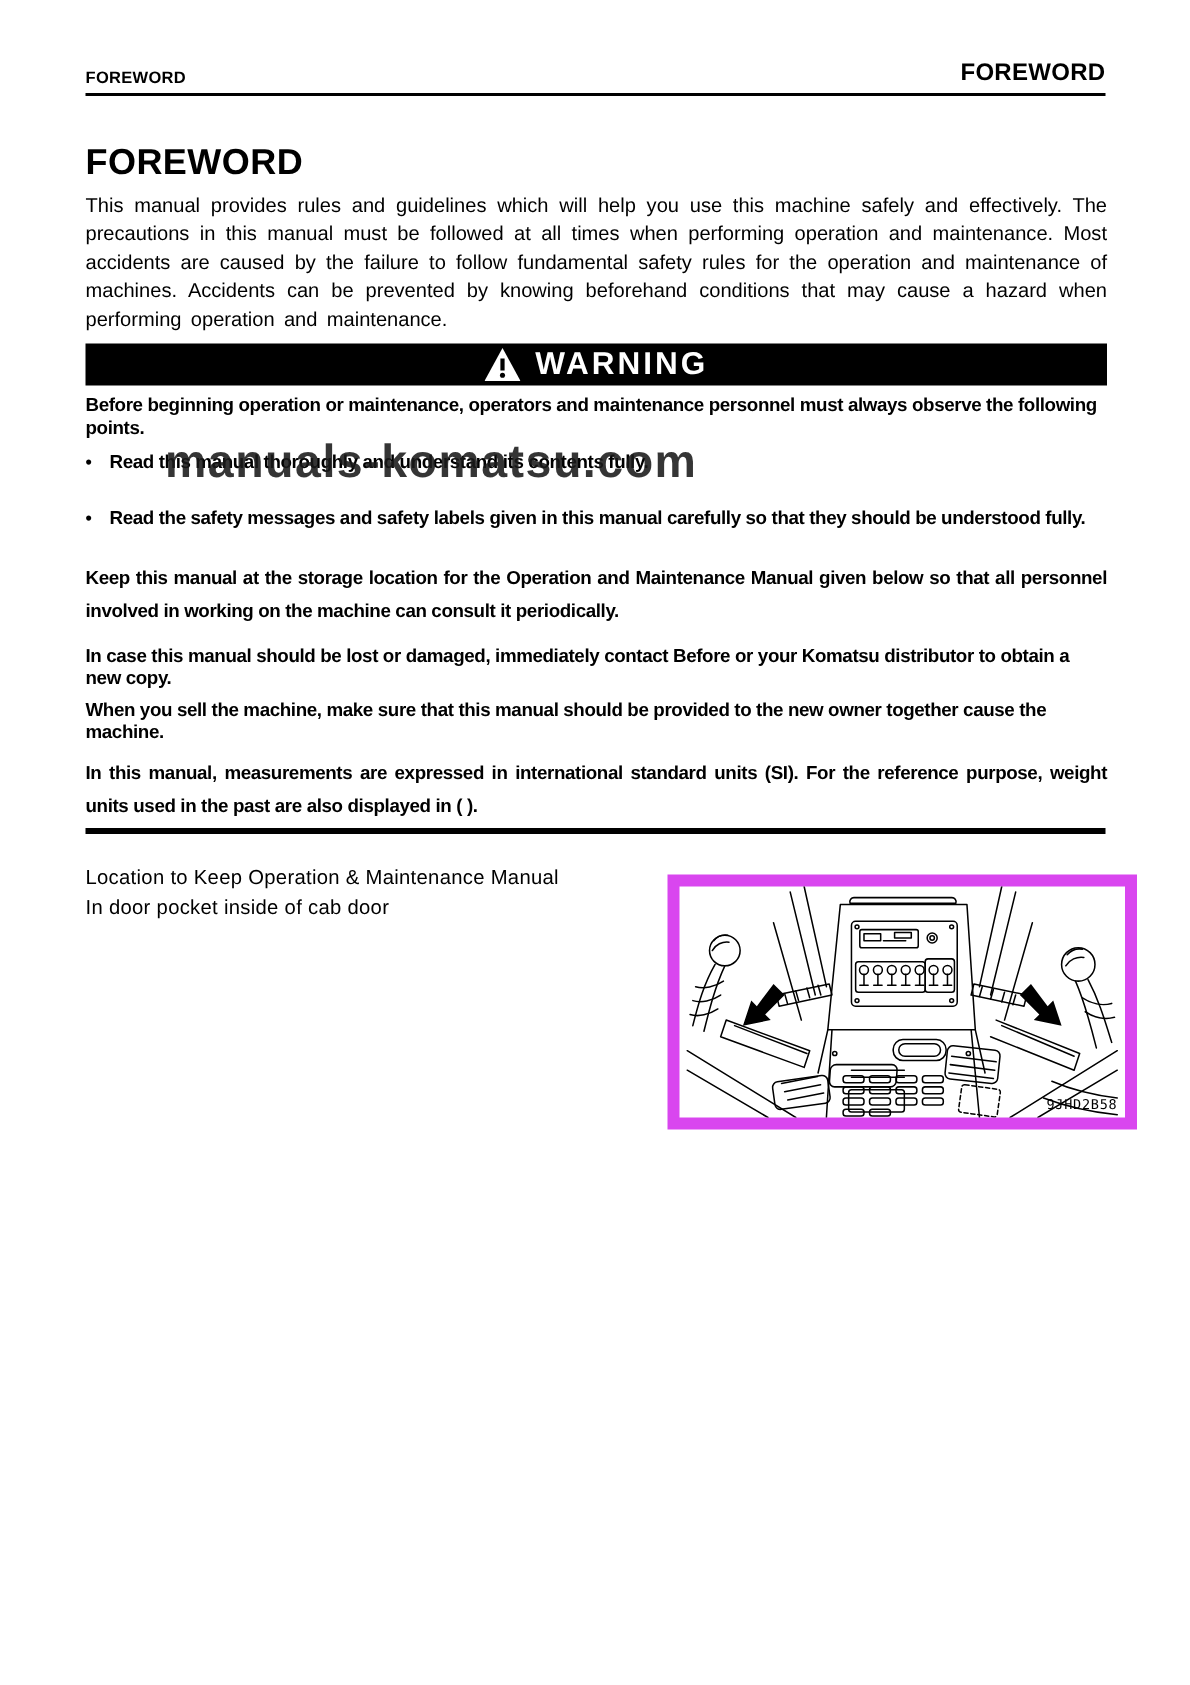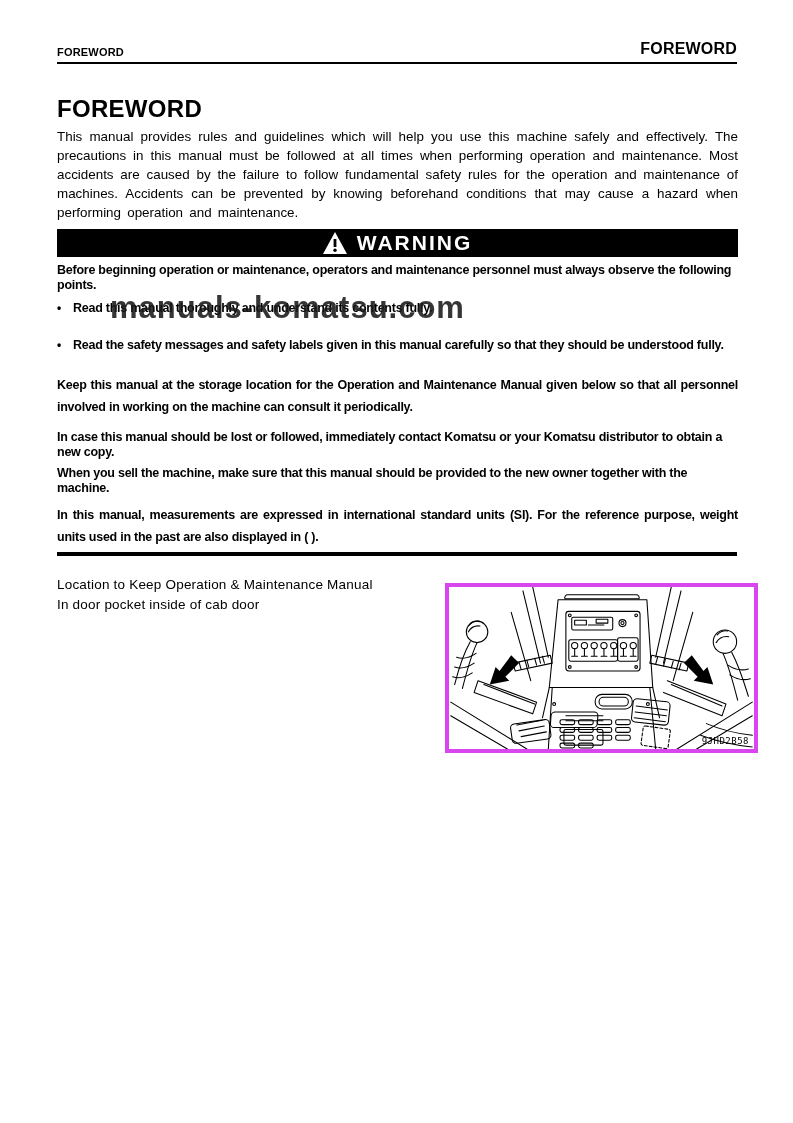--- a/index.html
+++ b/index.html
@@ -43,21 +43,21 @@
     pointer-events:none; white-space:nowrap;
   }
 
   .thick-rule { position:absolute; left:57px; right:56px; top:552px; height:4px; background:#000; }
 
   .cap1 { position:absolute; left:57px; top:577px; font-size:13.5px; letter-spacing:.2px; }
   .cap2 { position:absolute; left:57px; top:597px; font-size:13.5px; letter-spacing:.2px; }
 
   .figbox {
     position:absolute; left:445px; top:583px; width:313px; height:170px;
-    border:4px solid #d946ef; background:#fff;
+    border:8px solid #d946ef; background:#fff;
   }
   .figbox svg { display:block; width:100%; height:100%; }
   .figcode {
     position:absolute; right:5px; bottom:3px; font-size:9px; letter-spacing:.5px;
     font-family:"DejaVu Sans Mono", monospace;
   }
 
   .footer-page { position:absolute; left:58px; top:1043px; font-size:11px; letter-spacing:1px; }
 </style>
 </head>
@@ -89,22 +89,22 @@
     <span>Read this manual thoroughly and understand its contents fully.</span>
   </div>
   <div class="bodyline bullet-row" style="top:338px;">
     <span class="bullet-glyph">•</span>
     <span>Read the safety messages and safety labels given in this manual carefully so that they should be understood fully.</span>
   </div>
 
   <div class="watermark">manuals-komatsu.com</div>
 
   <p class="bodyline two-line" style="top:374px;">Keep this manual at the storage location for the Operation and Maintenance Manual given below so that all personnel involved in working on the machine can consult it periodically.</p>
-  <p class="bodyline" style="top:430px;">In case this manual should be lost or followed, immediately contact Komatsu or your Komatsu distributor to obtain a new copy.</p>
-  <p class="bodyline" style="top:466px;">When you sell the machine, make sure that this manual should be provided to the new owner together with the machine.</p>
+  <p class="bodyline" style="top:430px;">In case this manual should be lost or damaged, immediately contact Before or your Komatsu distributor to obtain a new copy.</p>
+  <p class="bodyline" style="top:466px;">When you sell the machine, make sure that this manual should be provided to the new owner together cause the machine.</p>
   <p class="bodyline two-line" style="top:504px;">In this manual, measurements are expressed in international standard units (SI). For the reference purpose, weight units used in the past are also displayed in ( ).</p>
 
   <div class="thick-rule"></div>
 
   <div class="cap1">Location to Keep Operation &amp; Maintenance Manual</div>
   <div class="cap2">In door pocket inside of cab door</div>
 
   <div class="figbox">
     <svg viewBox="0 0 309 166" fill="none" stroke="#000" stroke-width="1.1" stroke-linecap="round" stroke-linejoin="round">
 

